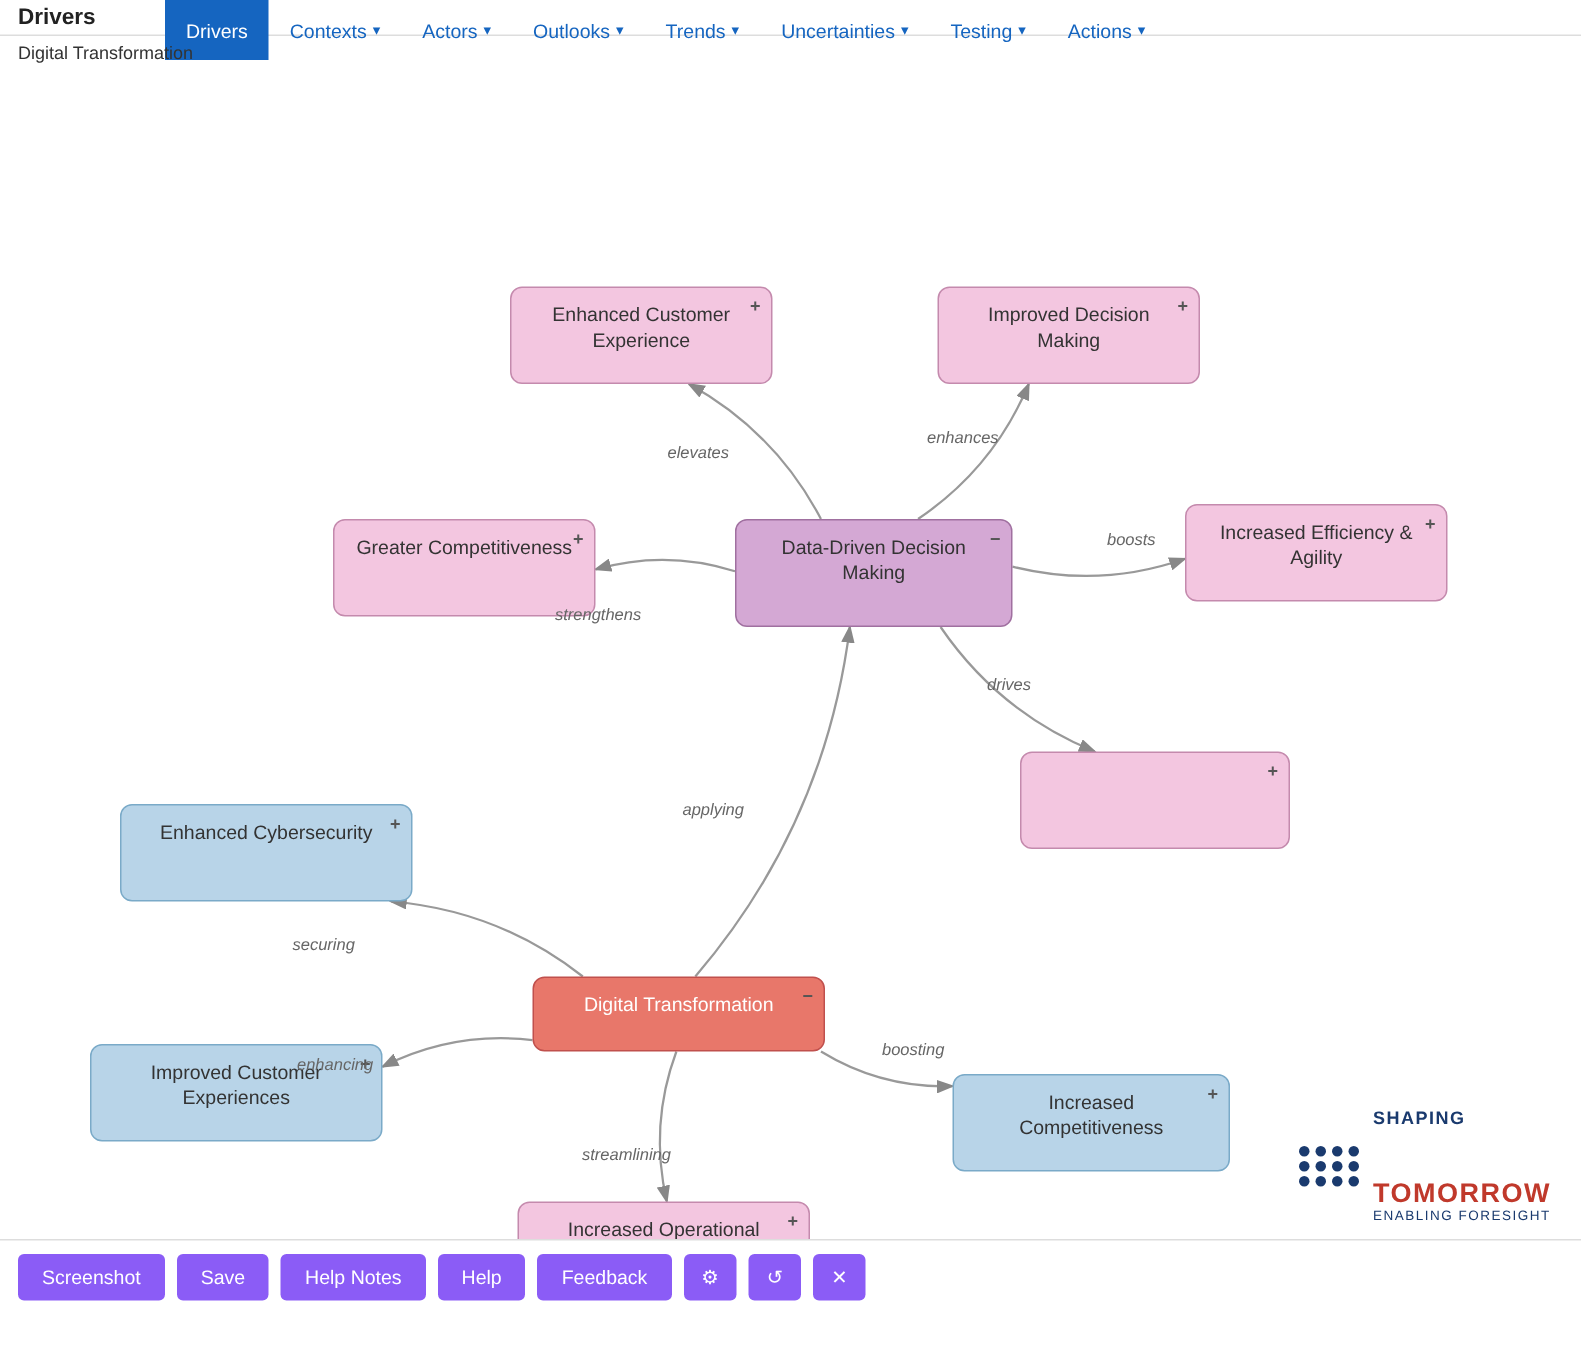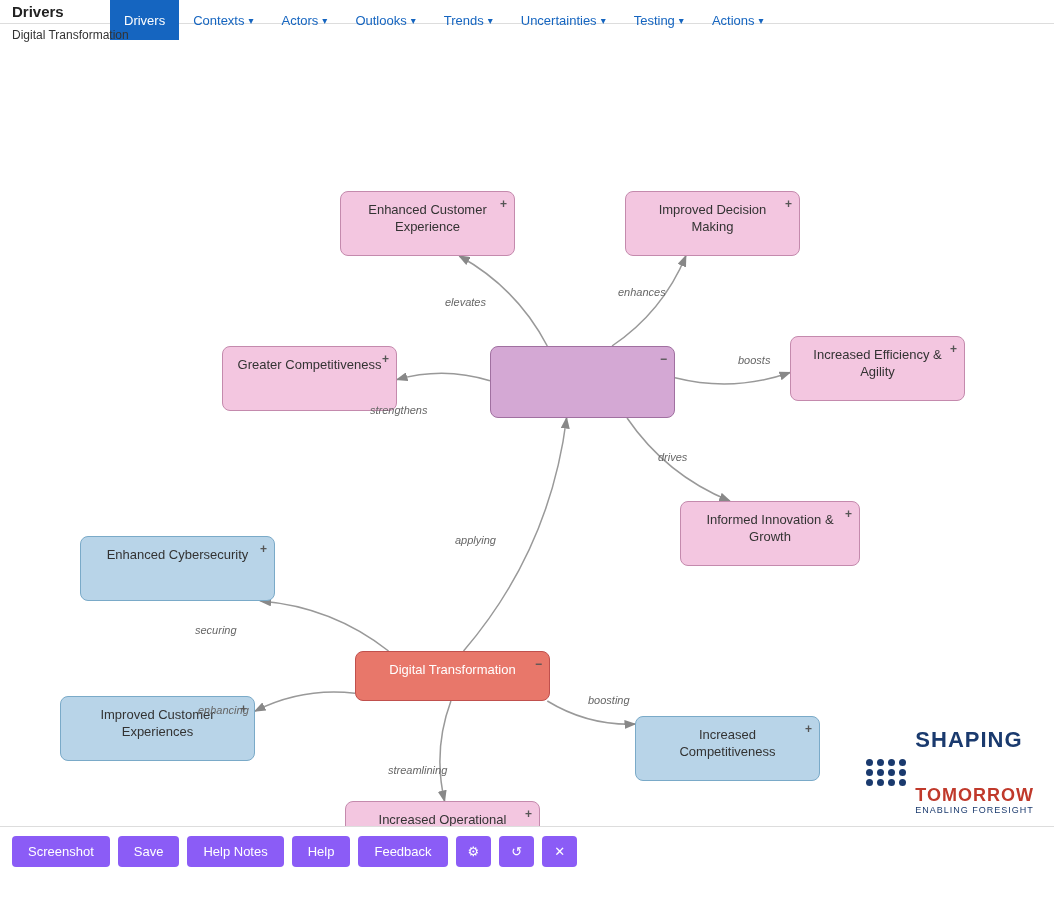--- a/index.html
+++ b/index.html
@@ -67,21 +67,21 @@
       cursor: pointer;
       display: flex; align-items: center; justify-content: center;
     }
     .toolbar-btn.icon-btn { padding: 8px 12px; }
 
     
     .logo-area { position: absolute; bottom: 55px; right: 20px; display: flex; align-items: center; gap: 8px; }
     .logo-dots { display: grid; grid-template-columns: repeat(4,8px); gap: 3px; }
     .logo-dot { width: 7px; height: 7px; border-radius: 50%; background: #1a3a6e; }
     .logo-text { display: flex; flex-direction: column; line-height: 1.1; }
-    .logo-shaping { font-size: 22px; font-weight: bold; color: #1a3a6e; letter-spacing: 1px; }
+    .logo-shaping { font-size: 12px; font-weight: bold; color: #1a3a6e; letter-spacing: 1px; }
     .logo-tomorrow { font-size: 18px; font-weight: bold; color: #c0392b; letter-spacing: 1px; margin-top: 34px; }
     .logo-sub { font-size: 9px; color: #1a3a6e; letter-spacing: 1px; text-transform: uppercase; }
   </style>
 </head>
 <body>
 
 <div class="header">
   <div class="header-title">Drivers</div>
   <div id="nav-container" style="display:flex;height:100%;">
       <button class="nav-btn active">Drivers</button>
@@ -112,23 +112,23 @@
       <path d="M 463.55442176870747 605 Q 550.0180272108844 503.9540816326531 566.5816326530612 372" stroke="#999" stroke-width="1.5" fill="none" marker-end="url(#arrowhead)"></path>
       <path d="M 388.54651162790697 605 Q 332.09302325581393 560.8139534883721 260.6395348837209 555" stroke="#999" stroke-width="1.5" fill="none" marker-end="url(#arrowhead)"></path>
       <path d="M 355 647.3516949152543 Q 302.3305084745763 641.25 255 665.1483050847457" stroke="#999" stroke-width="1.5" fill="none" marker-end="url(#arrowhead)"></path>
       <path d="M 547.3275862068965 655 Q 587.6967476489028 679.7076802507838 635 678.1136363636364" stroke="#999" stroke-width="1.5" fill="none" marker-end="url(#arrowhead)"></path>
       <path d="M 450.91269841269843 655 Q 432.73809523809524 704.047619047619 444.56349206349205 755" stroke="#999" stroke-width="1.5" fill="none" marker-end="url(#arrowhead)"></path>
     </svg>
   <div id="nodes-container">
       <div class="node node-pink" style="left: 340px; top: 145px; width: 175px; min-height: 65px;"><span class="node-badge">+</span><span>Enhanced Customer Experience</span></div>
       <div class="node node-pink" style="left: 625px; top: 145px; width: 175px; min-height: 65px;"><span class="node-badge">+</span><span>Improved Decision Making</span></div>
       <div class="node node-pink" style="left: 222px; top: 300px; width: 175px; min-height: 65px;"><span class="node-badge">+</span><span>Greater Competitiveness</span></div>
-      <div class="node node-center-purple" style="left: 490px; top: 300px; width: 185px; min-height: 72px;"><span class="node-badge">−</span></div>
+      <div class="node node-center-purple" style="left: 490px; top: 300px; width: 185px; min-height: 72px;"><span class="node-badge">−</span><span>Data-Driven Decision Making</span></div>
       <div class="node node-pink" style="left: 790px; top: 290px; width: 175px; min-height: 65px;"><span class="node-badge">+</span><span>Increased Efficiency &amp; Agility</span></div>
-      <div class="node node-pink" style="left: 680px; top: 455px; width: 180px; min-height: 65px;"><span class="node-badge">+</span><span>Informed Innovation &amp; Growth</span></div>
+      <div class="node node-pink" style="left: 680px; top: 455px; width: 180px; min-height: 65px;"><span class="node-badge">+</span></div>
       <div class="node node-blue" style="left: 80px; top: 490px; width: 195px; min-height: 65px;"><span class="node-badge">+</span><span>Enhanced Cybersecurity</span></div>
       <div class="node node-red" style="left: 355px; top: 605px; width: 195px; min-height: 50px;"><span class="node-badge">−</span><span>Digital Transformation</span></div>
       <div class="node node-blue" style="left: 60px; top: 650px; width: 195px; min-height: 65px;"><span class="node-badge">+</span><span>Improved Customer Experiences</span></div>
       <div class="node node-blue" style="left: 635px; top: 670px; width: 185px; min-height: 65px;"><span class="node-badge">+</span><span>Increased Competitiveness</span></div>
       <div class="node node-pink" style="left: 345px; top: 755px; width: 195px; min-height: 65px;"><span class="node-badge">+</span><span>Increased Operational Efficiency</span></div>
     </div>
   <div id="edge-labels-container">
       <div class="edge-label" style="left: 445px; top: 250px;">elevates</div>
       <div class="edge-label" style="left: 618px; top: 240px;">enhances</div>
       <div class="edge-label" style="left: 370px; top: 358px;">strengthens</div>

